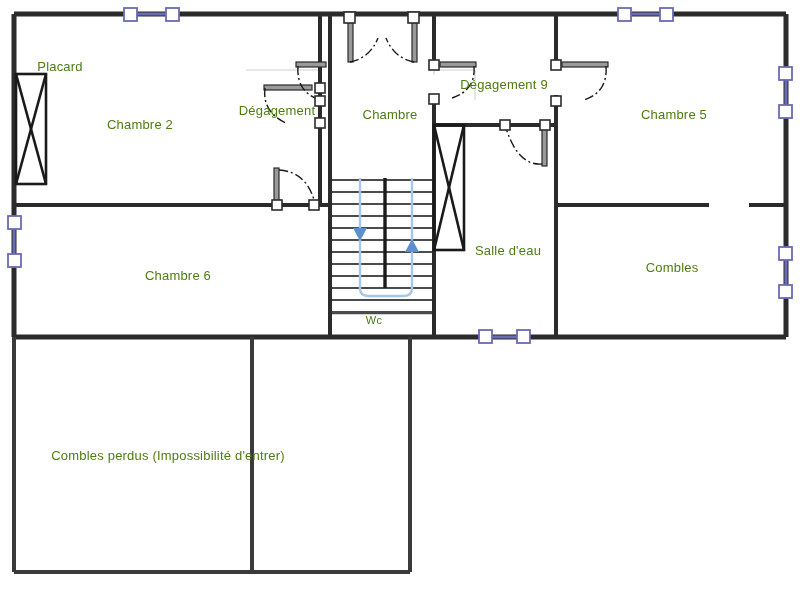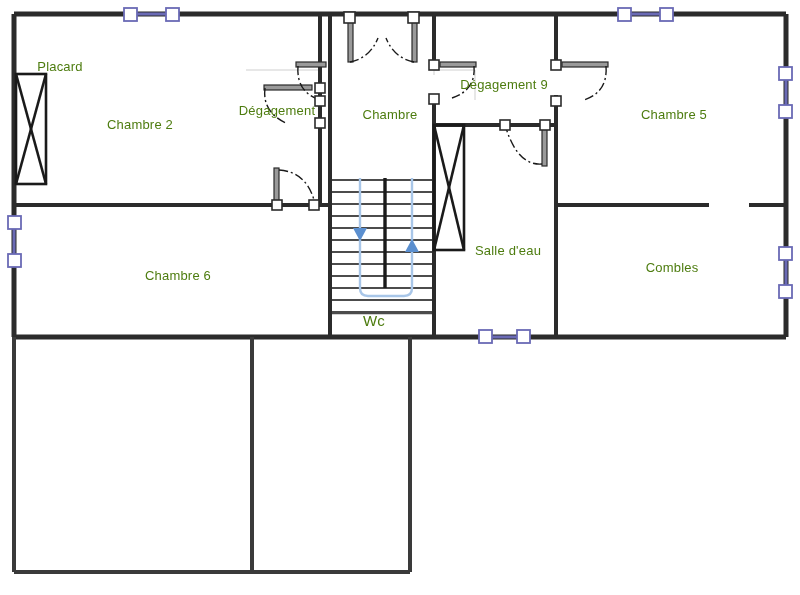--- a/index.html
+++ b/index.html
@@ -31,21 +31,21 @@
     position: absolute;
     font-family: Liberation Sans, sans-serif;
     font-size: 13px;
     color: #4d7c0f;
     white-space: nowrap;
     transform: translate(-50%, -50%);
     letter-spacing: 0.2px;
     user-select: none;
   }
   .room-label.small {
-    font-size: 15px;
+    font-size: 11px;
   }
 </style>
 </head>
 <body>
 
 <div id="floorplan-root">
 
   <svg id="plan-svg" viewBox="0 0 800 595">
 
     <g stroke="#cfcfcf" stroke-width="1" fill="none">
@@ -250,14 +250,15 @@
   <div class="room-label" style="left:504px; top:84px;">Dégagement 9</div>
 
   <div class="room-label" style="left:674px; top:114px;">Chambre 5</div>
 
   <div class="room-label" style="left:508px; top:250px;">Salle d'eau</div>
 
   <div class="room-label" style="left:672px; top:267px;">Combles</div>
 
   <div class="room-label small" style="left:374px; top:320px;">Wc</div>
 
+  <div class="room-label" style="left:168px; top:455px;">Combles perdus (Impossibilité d'entrer)</div>
 
 </div>
 
 </body></html>

